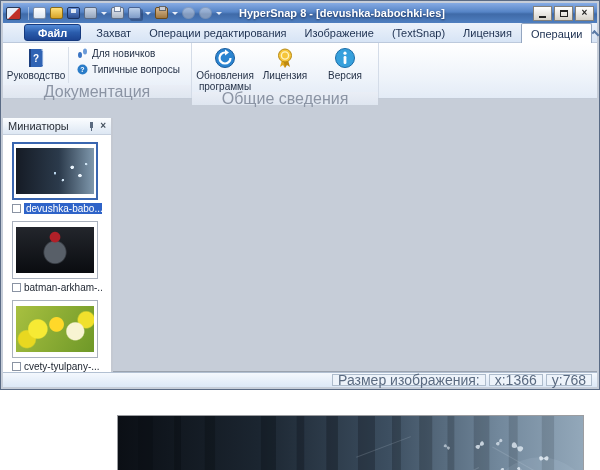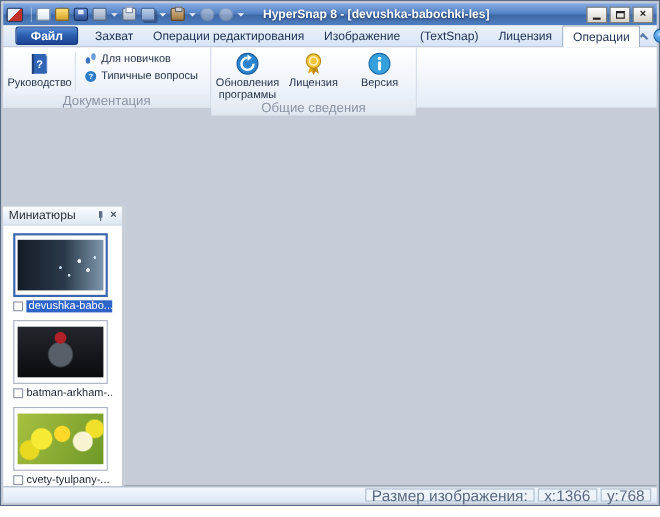--- a/index.html
+++ b/index.html
@@ -1,18 +1,18 @@
 <!DOCTYPE html>
 <html><head>
 <meta charset="utf-8">
 <style>
   html,body{margin:0;padding:0;width:600px;height:470px;overflow:hidden;
     font-family:"Liberation Sans",sans-serif;font-size:11px;-webkit-font-smoothing:antialiased;}
   *{box-sizing:border-box;}
-  .window{width:600px;height:460px;border:1px solid #5a6b85;background:#c6cdd8;
+  .window{width:600px;height:390px;border:1px solid #5a6b85;background:#c6cdd8;
     padding:2px;display:flex;flex-direction:column;}
   
   .titlebar{height:20px;flex:0 0 20px;background:linear-gradient(180deg,#86abe4 0%,#5584c6 45%,#3f6aa8 55%,#4f7fc0 100%);
     display:flex;align-items:center;padding:0 3px;gap:3px;}
   .app-ico{width:15px;height:13px;border:1px solid #2a3a58;background:linear-gradient(135deg,#e8eef8 49%,#c03028 51%);border-radius:2px;}
   .qat{display:flex;align-items:center;gap:4px;margin-left:4px;}
   .qat .sep{width:1px;height:13px;background:rgba(255,255,255,.4);}
   .qicon{width:13px;height:12px;display:inline-block;position:relative;border-radius:2px;}
   .qi-new{background:linear-gradient(#fff,#dce6f2);border:1px solid #7f8ea6;}
   .qi-open{background:linear-gradient(#ffe07a,#d8a428);border:1px solid #8a6a18;}
@@ -28,35 +28,35 @@
   .qcaret{width:0;height:0;border:3px solid transparent;border-top-color:#e8eef8;margin-top:3px;}
   .title-text{color:#fff;font-weight:bold;margin-left:14px;text-shadow:0 1px 2px rgba(10,20,50,.6);white-space:nowrap;}
   .win-controls{margin-left:auto;display:flex;gap:2px;}
   .wbtn{width:19px;height:15px;background:linear-gradient(#ffffff,#d6d2ca);border:1px solid #83807a;
     display:flex;align-items:center;justify-content:center;position:relative;}
   .glyph-min{width:7px;height:2px;background:#222;margin-top:7px;}
   .glyph-max{width:8px;height:7px;border:1px solid #222;border-top-width:2px;}
   .glyph-x{color:#222;font-size:10px;font-weight:bold;line-height:1;}
   
   .tabrow{height:20px;flex:0 0 20px;background:linear-gradient(#ecf2fb,#d7e4f5);display:flex;align-items:stretch;
-    padding:0 9px;border-bottom:1px solid #bcc9dc;}
+    padding:0 19px;border-bottom:1px solid #bcc9dc;}
   .tab{display:flex;align-items:center;padding:0 9px;color:#1d3050;cursor:default;white-space:nowrap;}
   .tab-file{background:linear-gradient(#548cd8,#2a5cac 50%,#1c4492);color:#fff;font-weight:bold;border-radius:3px;
     padding:0 13px;margin:1px 6px 1px 2px;border:1px solid #163a7e;}
   .tab-active{background:#fff;border:1px solid #94a6c0;border-bottom:none;border-radius:2px 2px 0 0;margin-bottom:-1px;}
   .tab-extras{margin-left:auto;display:flex;align-items:center;gap:5px;padding-right:1px;}
   .chev-up{width:7px;height:4px;border-left:2px solid #5a7aa6;border-top:2px solid #5a7aa6;transform:rotate(45deg);margin-top:2px;}
   .circle-help{width:13px;height:13px;border-radius:50%;background:radial-gradient(circle at 35% 30%,#7ec0f4,#1e78c8);
     color:#fff;font-size:9px;font-weight:bold;display:flex;align-items:center;justify-content:center;border:1px solid #1560a8;}
   
   .ribbon{height:56px;flex:0 0 56px;background:linear-gradient(#ffffff,#eef3fa 65%,#e3ebf6);display:flex;
     border-bottom:1px solid #c3cbd7;}
   .rgroup{display:flex;flex-direction:column;border-right:1px solid #d4dce8;}
   .rgroup-content{flex:1;display:flex;align-items:stretch;padding:2px 3px 0;}
-  .rgroup-label{height:13px;text-align:center;color:#8b94a4;font-size:12px;line-height:13px;
+  .rgroup-label{height:13px;text-align:center;color:#8b94a4;font-size:16px;line-height:13px;
     background:linear-gradient(#eaeef6,#dfe6f0);}
   .bigbtn{width:60px;display:flex;flex-direction:column;align-items:center;gap:1px;padding-top:2px;
     text-align:center;color:#253248;line-height:11px;font-size:10px;cursor:default;}
   .vsep{width:1px;background:#d8dfe9;margin:2px 2px;}
   .smallstack{display:flex;flex-direction:column;justify-content:flex-start;gap:5px;padding:3px 8px 0 6px;}
   .smallbtn{display:flex;gap:4px;color:#253248;font-size:10px;cursor:default;}
   .ribbon-rest{flex:1;}
   
   .content{flex:1;display:flex;min-height:0;align-items:flex-end;}
   .sidebar{width:110px;flex:0 0 110px;background:#fff;border-right:2px solid #c4c9d2;display:flex;flex-direction:column;}

